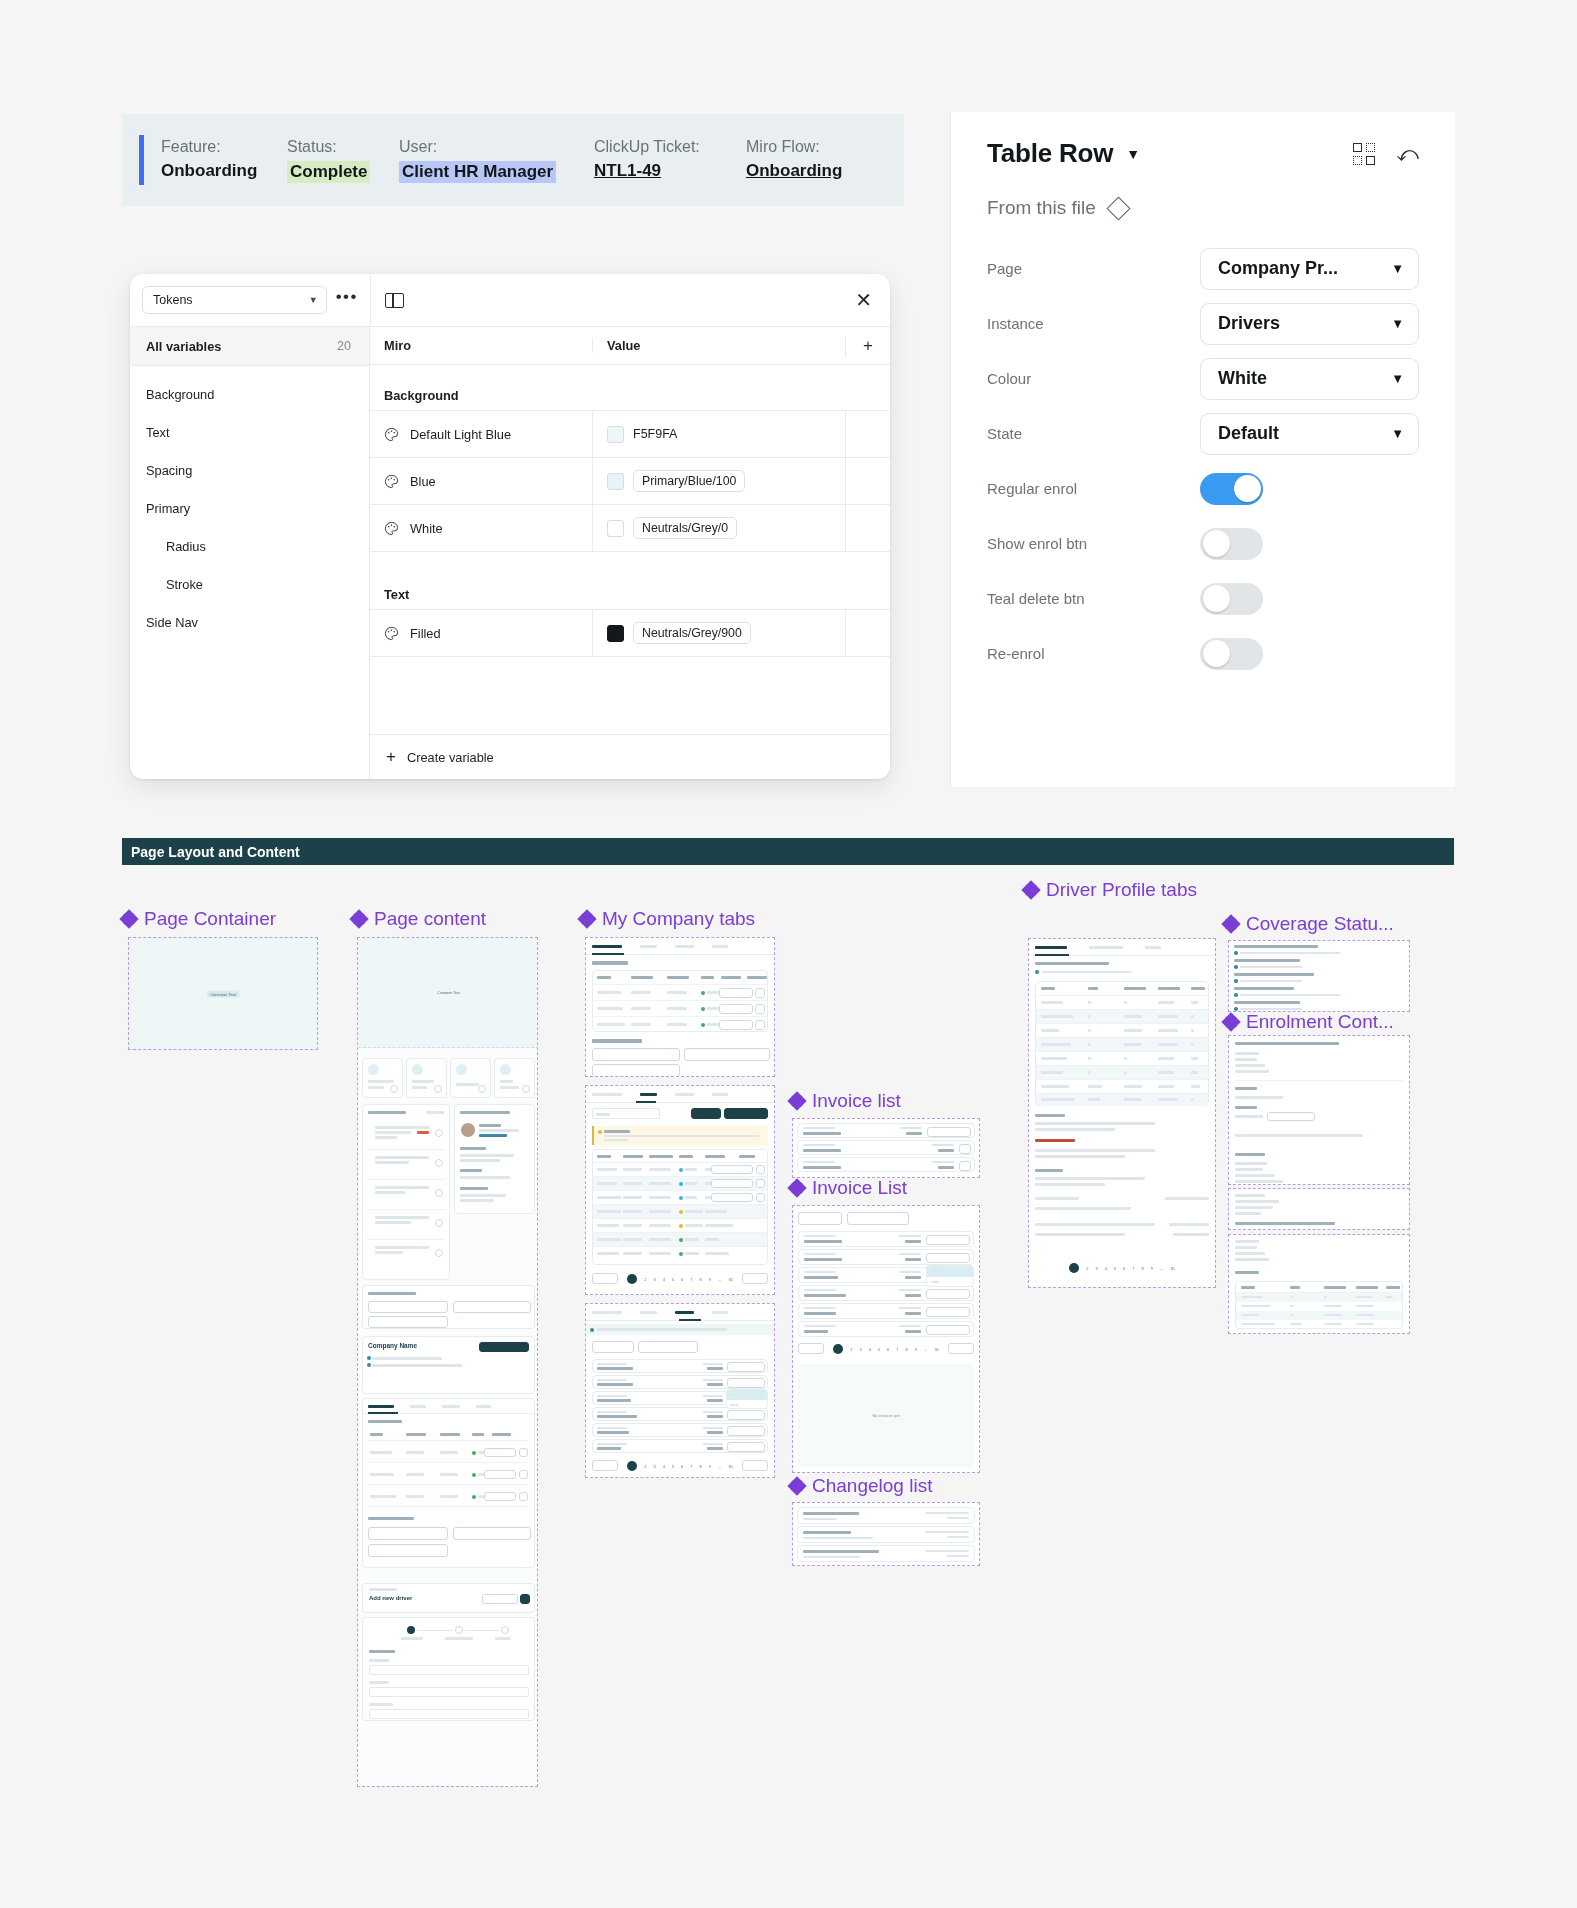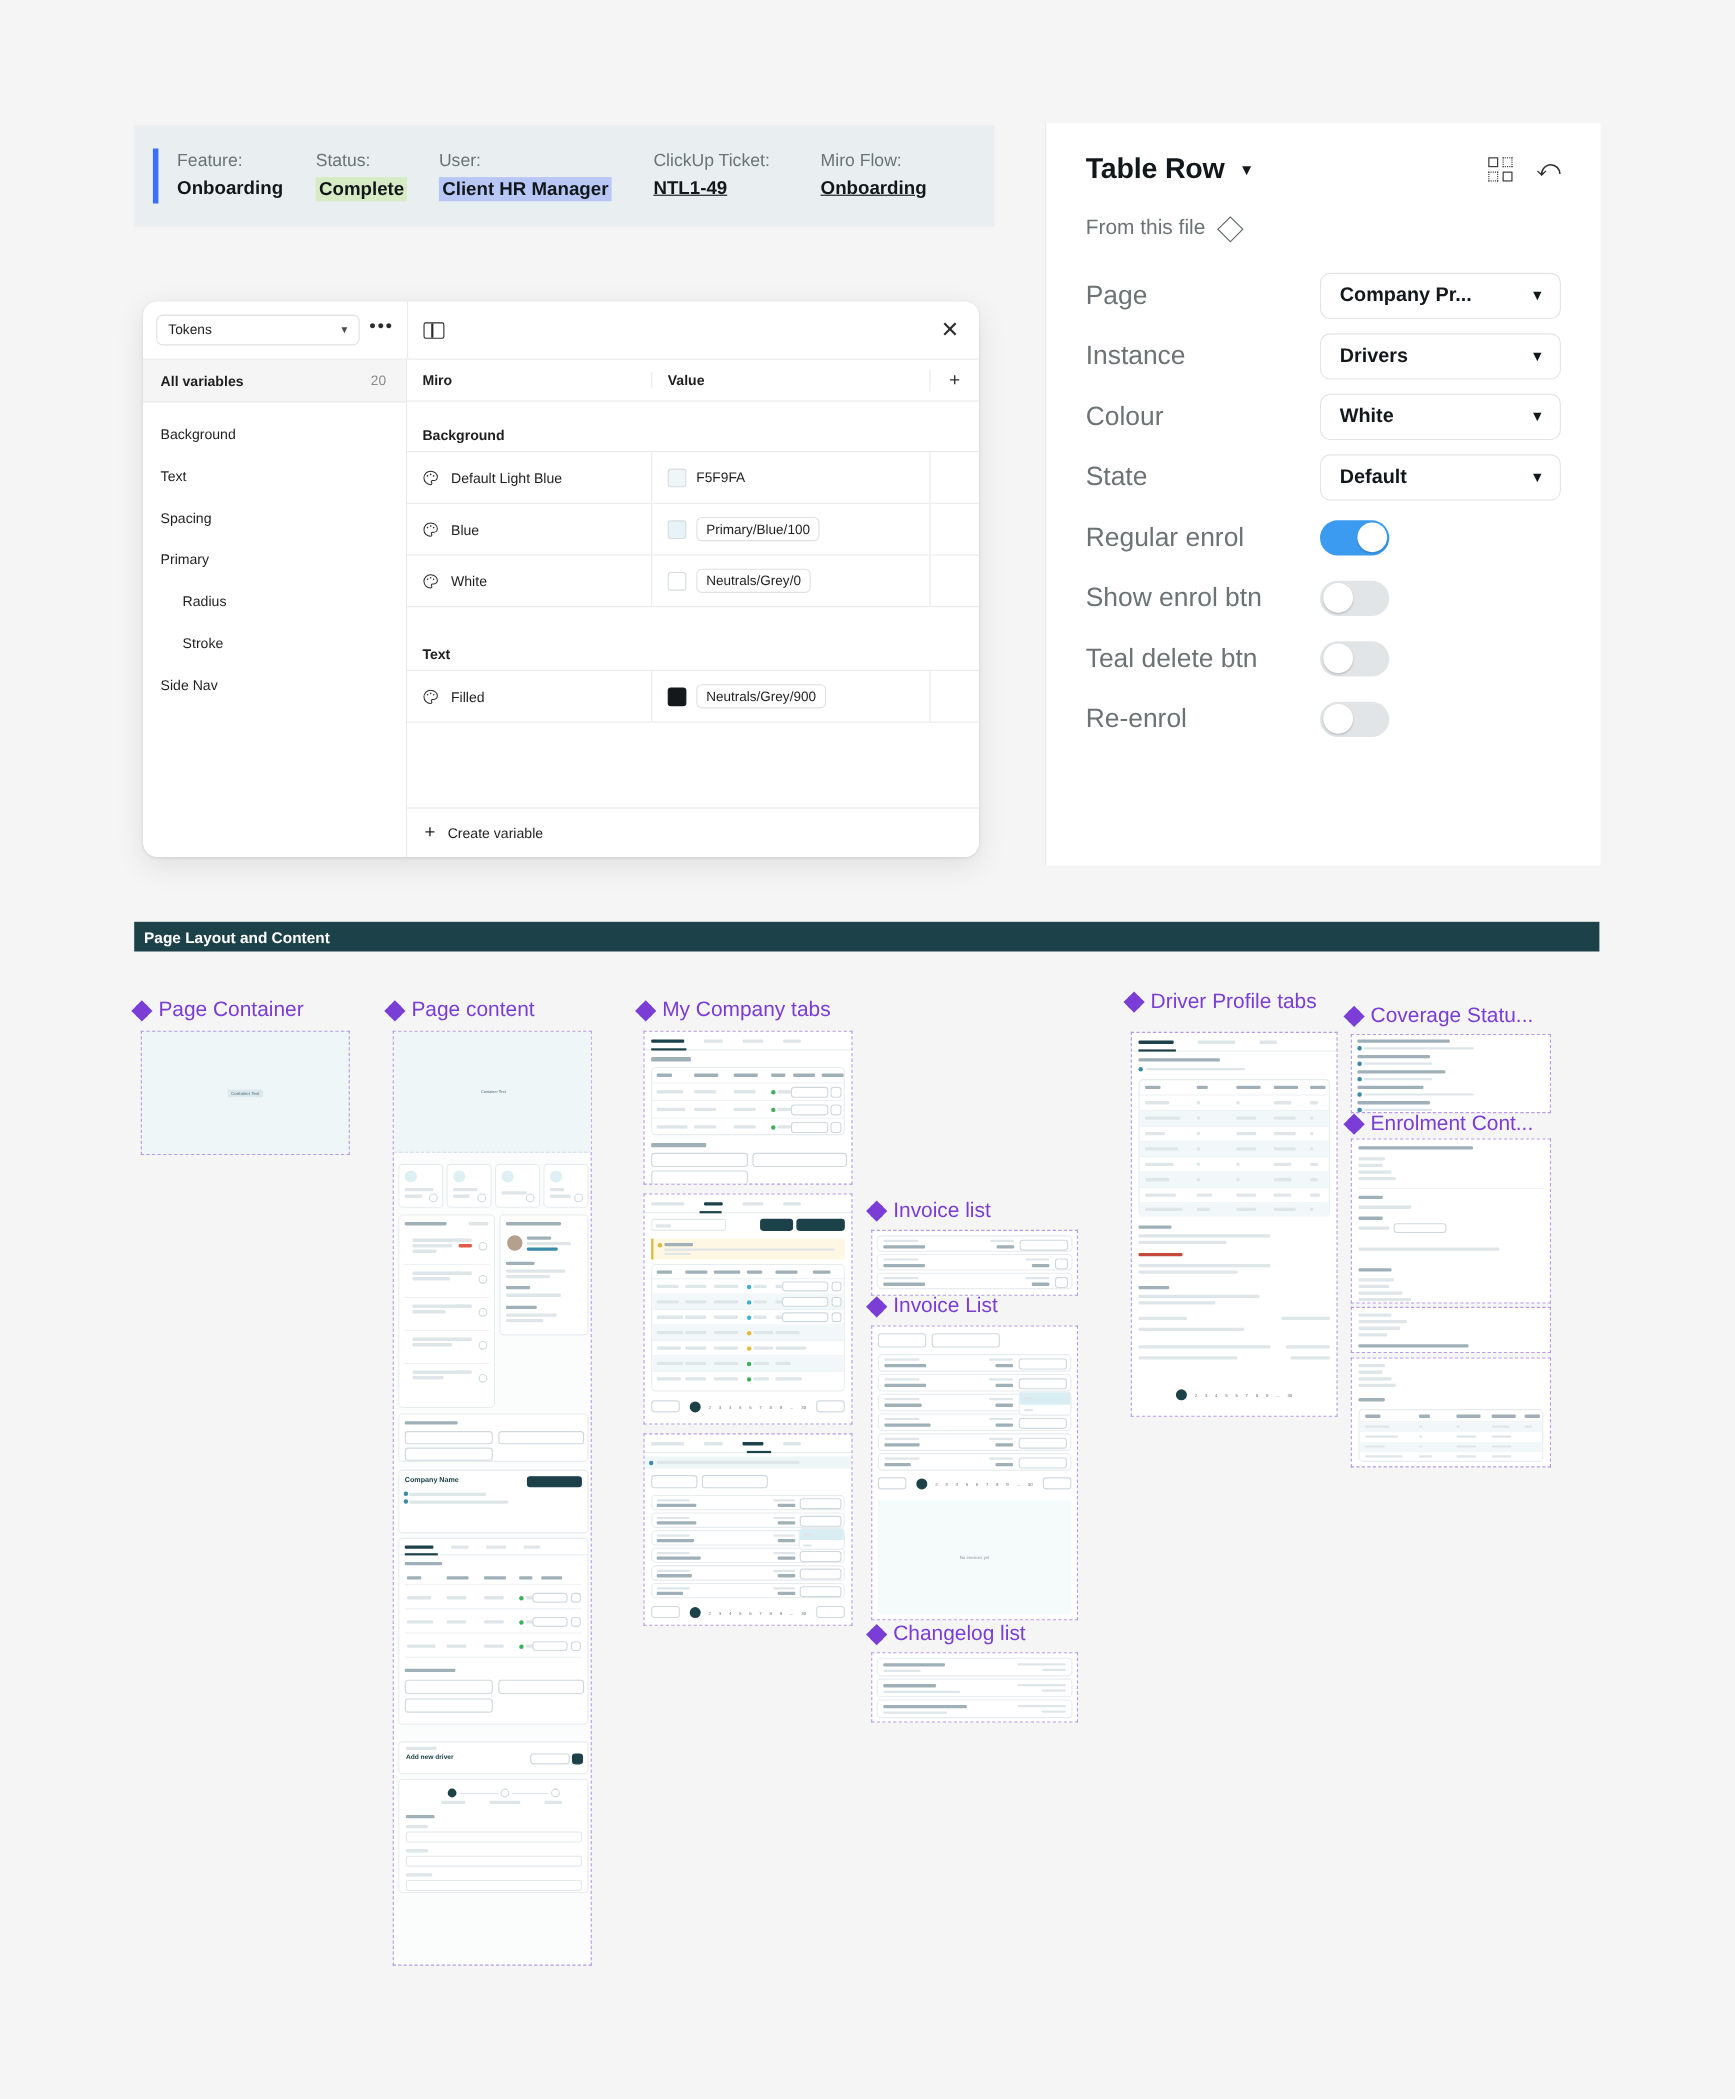--- a/index.html
+++ b/index.html
@@ -155,21 +155,21 @@
   .ic-comp i:nth-child(3){left:0;bottom:0;border-style:dotted;}
   .ic-comp i:nth-child(4){right:0;bottom:0;}
   .ic-detach { font-size: 21px; color: #2c2c2c; font-weight: 400; line-height: 20px; }
 
   .pp-from { display: flex; align-items: center; gap: 14px; padding: 28px 36px 0 36px; }
   .pp-from .lbl { font-size: 19px; color: #6b7375; }
   .diamond { width: 17px; height: 17px; border: 1.6px solid #5b6365; transform: rotate(45deg); }
 
   .pp-rows { padding: 22px 36px 0 36px; }
   .pp-row { display: flex; align-items: center; height: 55px; }
-  .pp-row .lbl { font-size: 24px; color: #6b7375; flex: 1 1 auto; }
+  .pp-row .lbl { font-size: 15px; color: #6b7375; flex: 1 1 auto; }
   .pp-select {
     width: 219px; height: 42px; flex: 0 0 auto;
     border: 1px solid #e3e3e3; border-radius: 9px; background: #fff;
     display: flex; align-items: center; justify-content: space-between;
     padding: 0 14px 0 17px;
     font-size: 18px; font-weight: 700; color: #11171a;
   }
   .pp-select .cv { font-size: 13px; font-weight: 400; color: #11171a; }
   .toggle { width: 63px; height: 32px; border-radius: 16px; background: #e2e5e7; position: relative; flex: 0 0 auto; margin-right: 156px; }
   .toggle.on { background: #3b9bf0; }
@@ -486,21 +486,21 @@
       </span>
     <span class="txt">Page content</span>
   </div>
   <div class="cmp-label" style="left:580px; top:908px;">
     <span class="glyph">
         <i></i>
         <u></u>
       </span>
     <span class="txt">My Company tabs</span>
   </div>
-  <div class="cmp-label" style="left:1024px; top:900px;">
+  <div class="cmp-label" style="left:1024px; top:879px;">
     <span class="glyph">
         <i></i>
         <u></u>
       </span>
     <span class="txt">Driver Profile tabs</span>
   </div>
   <div class="cmp-label" style="left:1224px; top:913px;">
     <span class="glyph">
         <i></i>
         <u></u>

